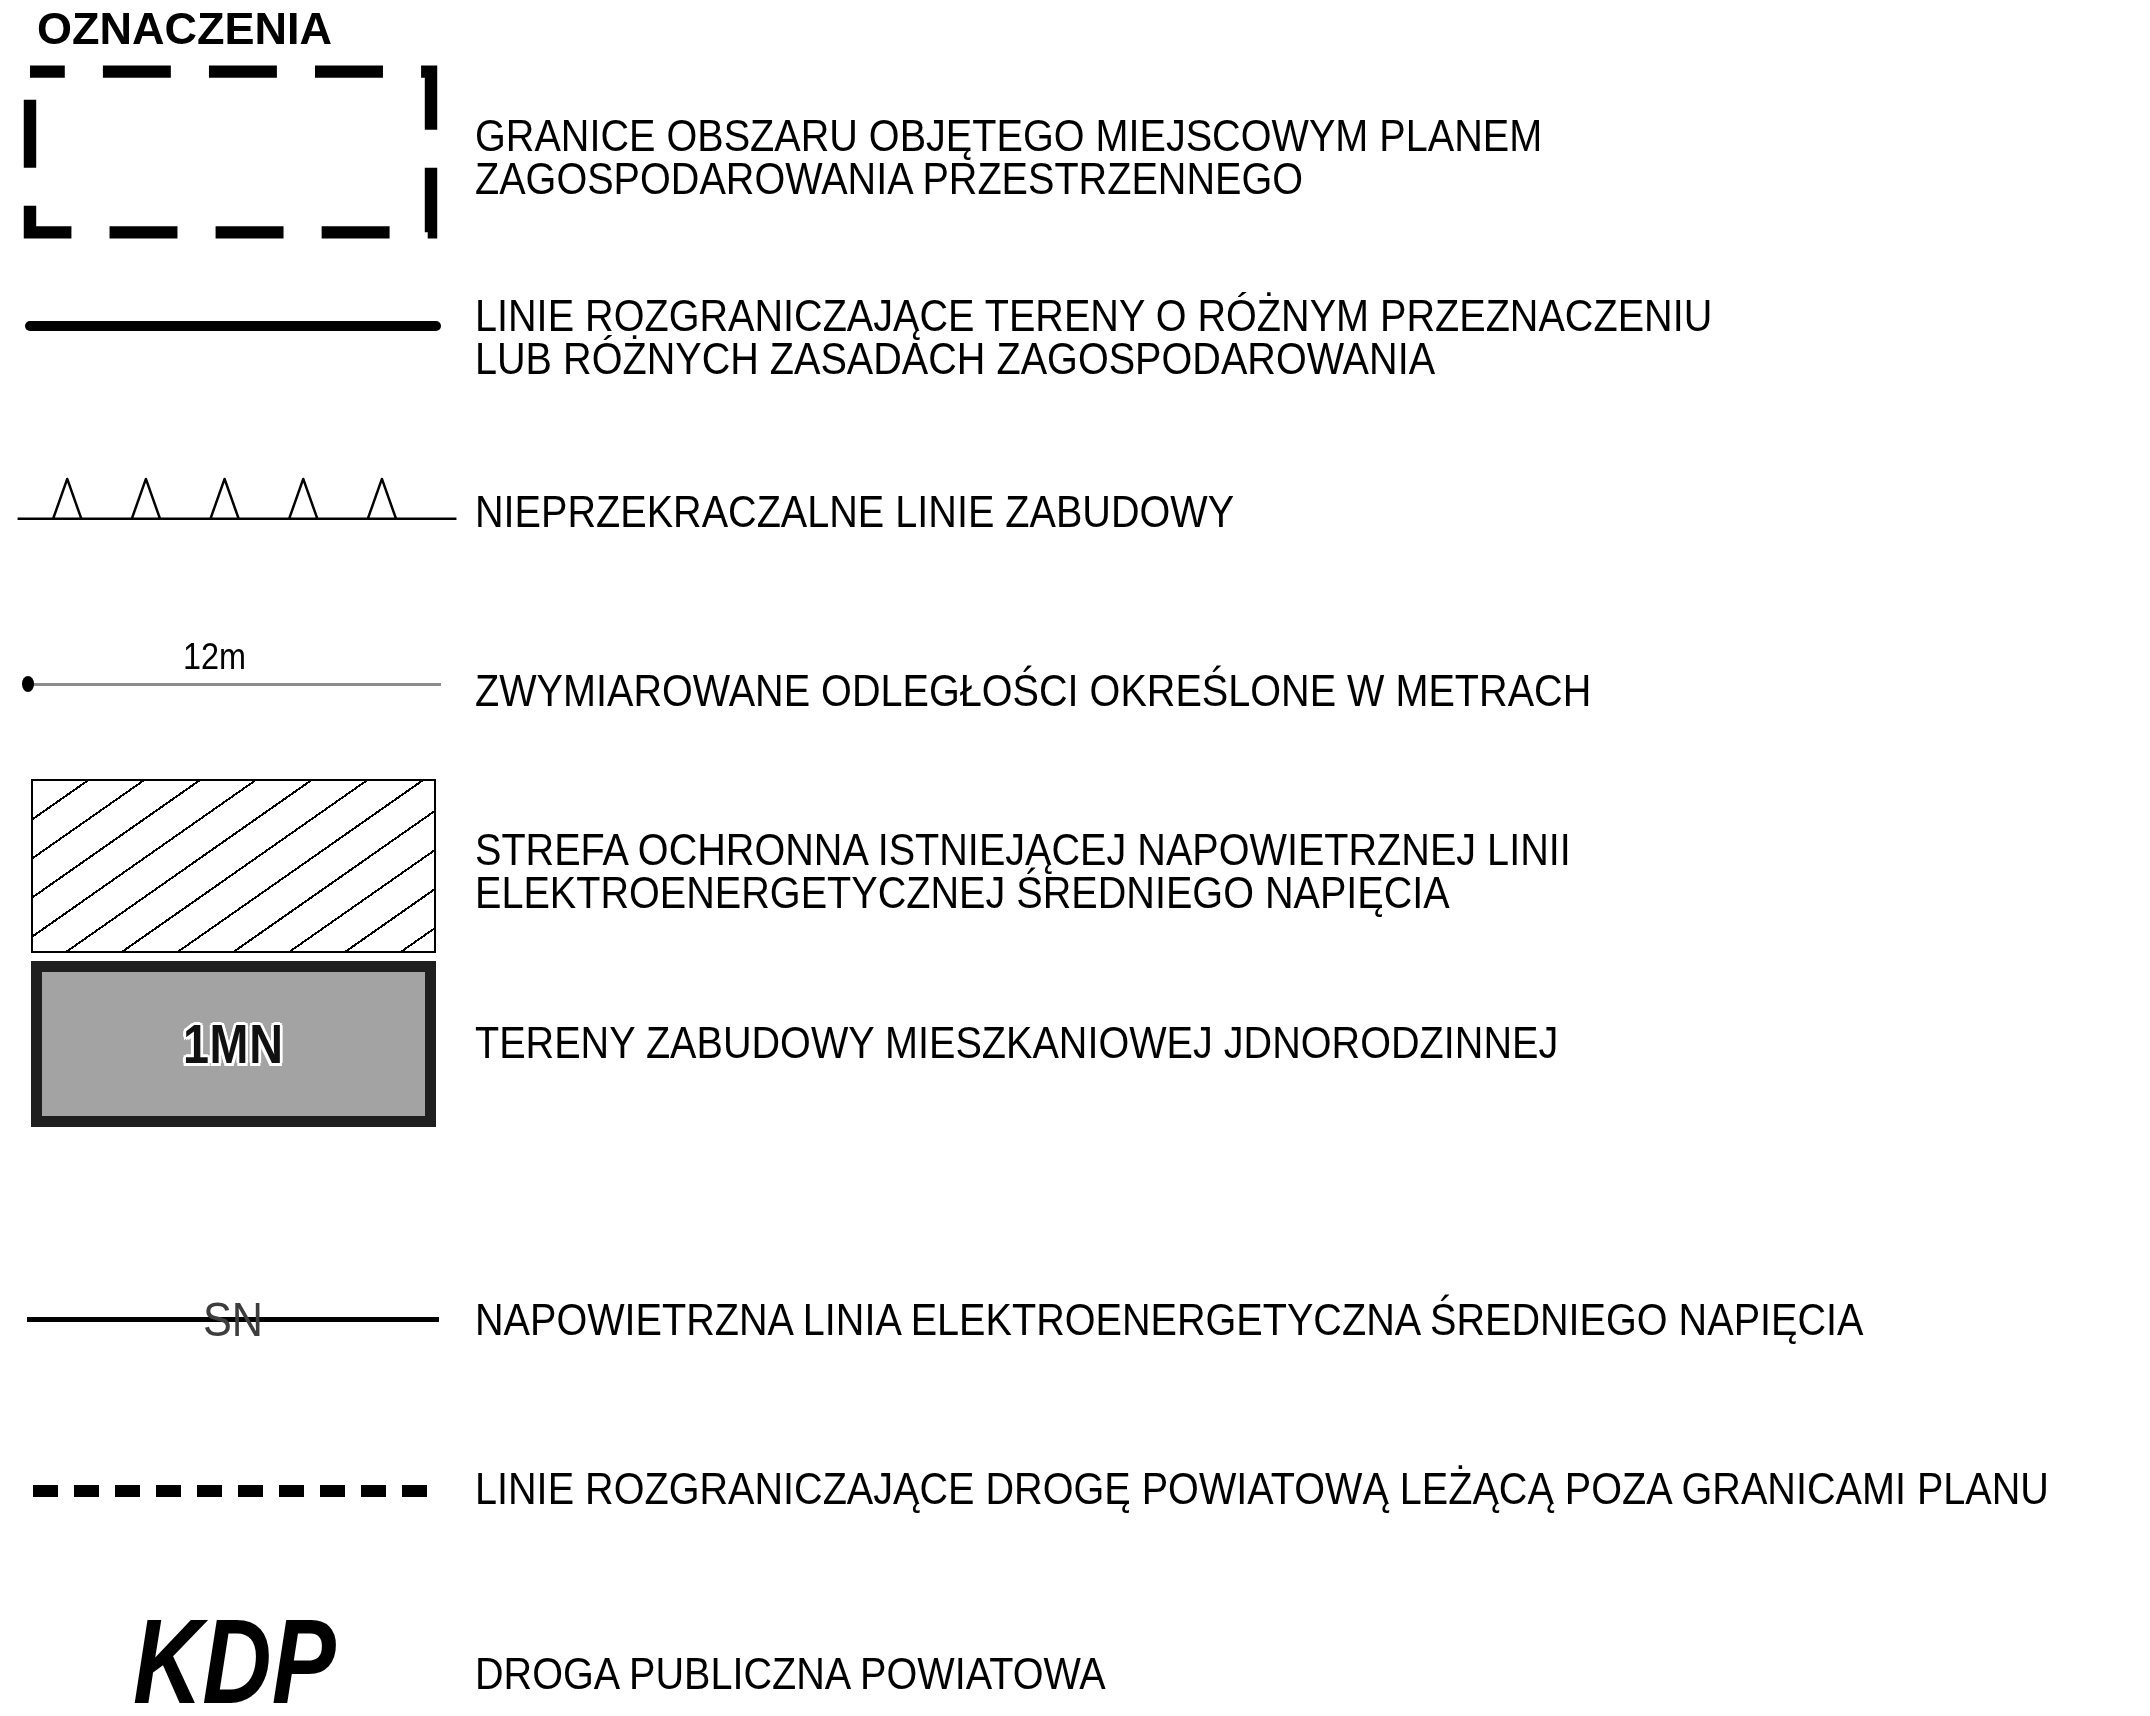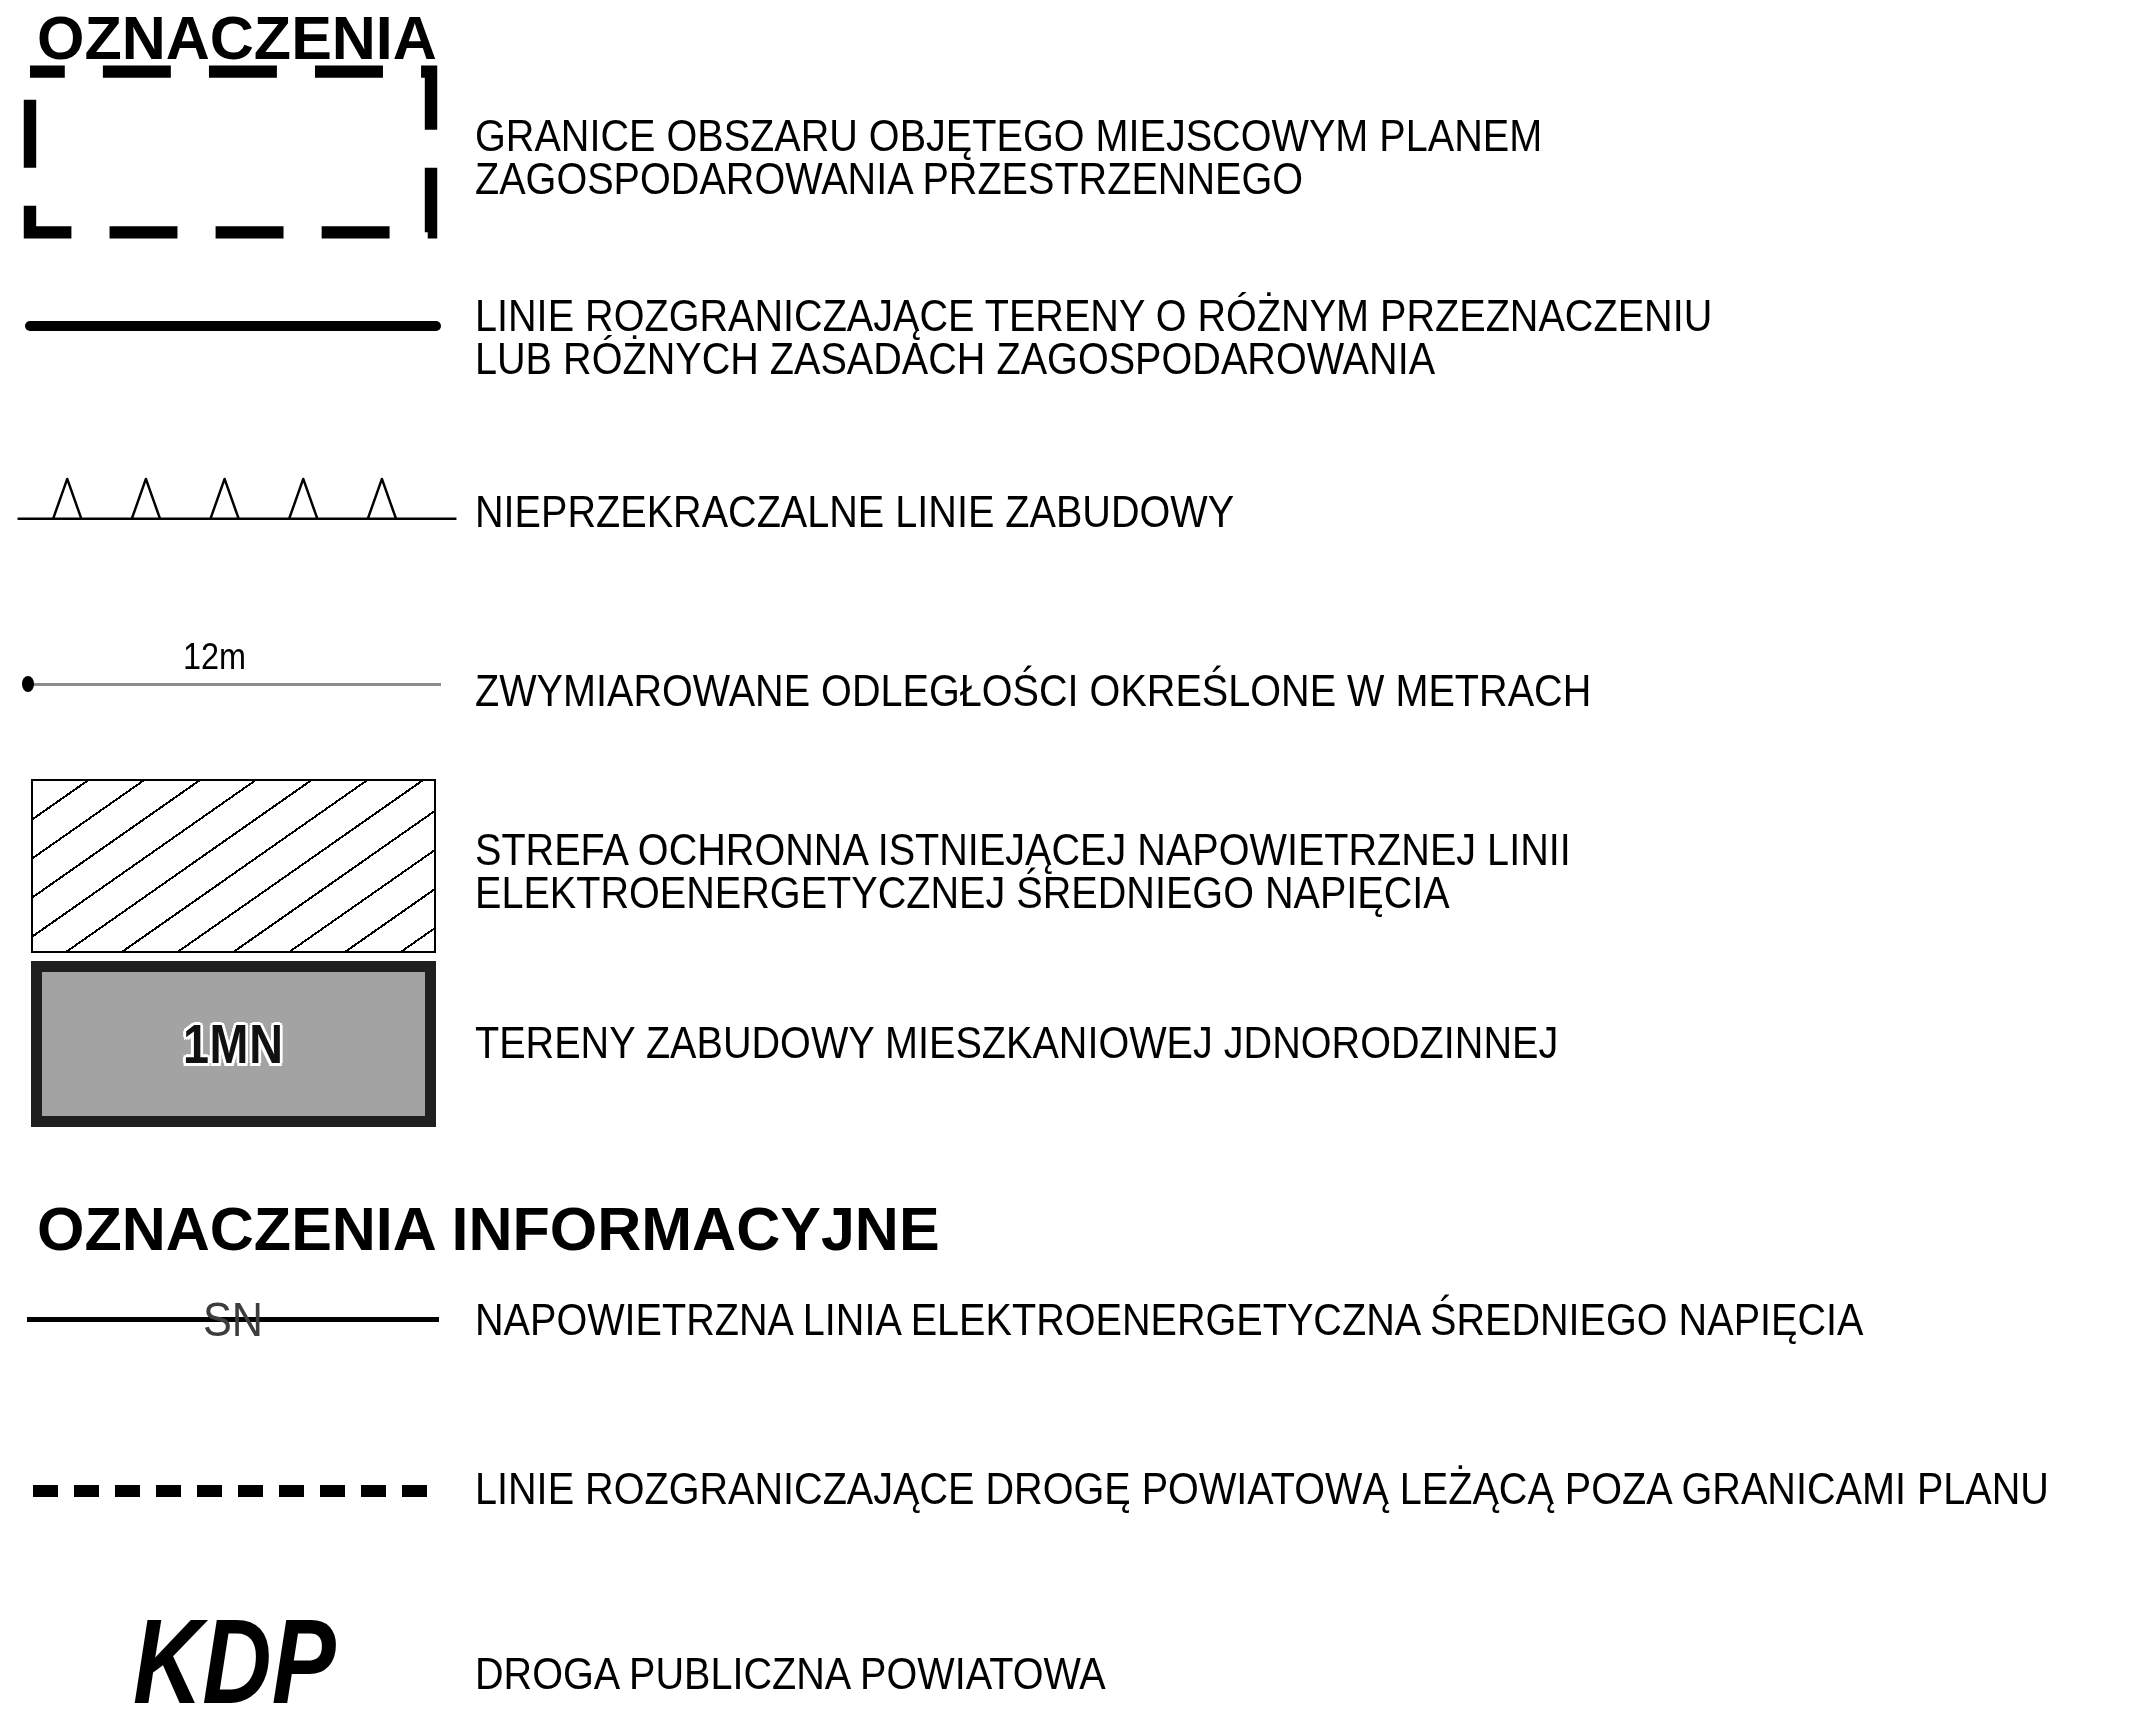--- a/index.html
+++ b/index.html
@@ -7,21 +7,21 @@
     position:relative;
     width:2151px;
     height:1716px;
     background:#ffffff;
     font-family:"Liberation Sans","DejaVu Sans",sans-serif;
     color:#000;
     overflow:hidden;
   }
   .abs{position:absolute;}
   .sec-title{
-    font-size:61px;
+    font-size:45px;
     font-weight:bold;
     letter-spacing:0px;
     white-space:nowrap;
   }
   .lbl{
     left:475px;
     font-size:45px;
     line-height:43px;
     letter-spacing:0px;
     white-space:nowrap;
@@ -124,21 +124,20 @@
     <div>ELEKTROENERGETYCZNEJ ŚREDNIEGO NAPIĘCIA</div>
   </div>
 
   <div class="abs zone">
     <span class="zone-code">1MN</span>
   </div>
   <div class="abs lbl" style="top:1021px;">
     <div>TERENY ZABUDOWY MIESZKANIOWEJ JDNORODZINNEJ</div>
   </div>
 
-  <div class="abs sec-title" style="left:37px;top:1194px;">OZNACZENIA INFORMACYJNE</div>
 
   <div class="abs sn-line"></div>
   <div class="abs sn-code">SN</div>
   <div class="abs lbl" style="top:1298px;">
     <div>NAPOWIETRZNA LINIA ELEKTROENERGETYCZNA ŚREDNIEGO NAPIĘCIA</div>
   </div>
 
   <div class="abs road-dashes"></div>
   <div class="abs lbl" style="top:1467px;">
     <div>LINIE ROZGRANICZAJĄCE DROGĘ POWIATOWĄ LEŻĄCĄ POZA GRANICAMI PLANU</div>

